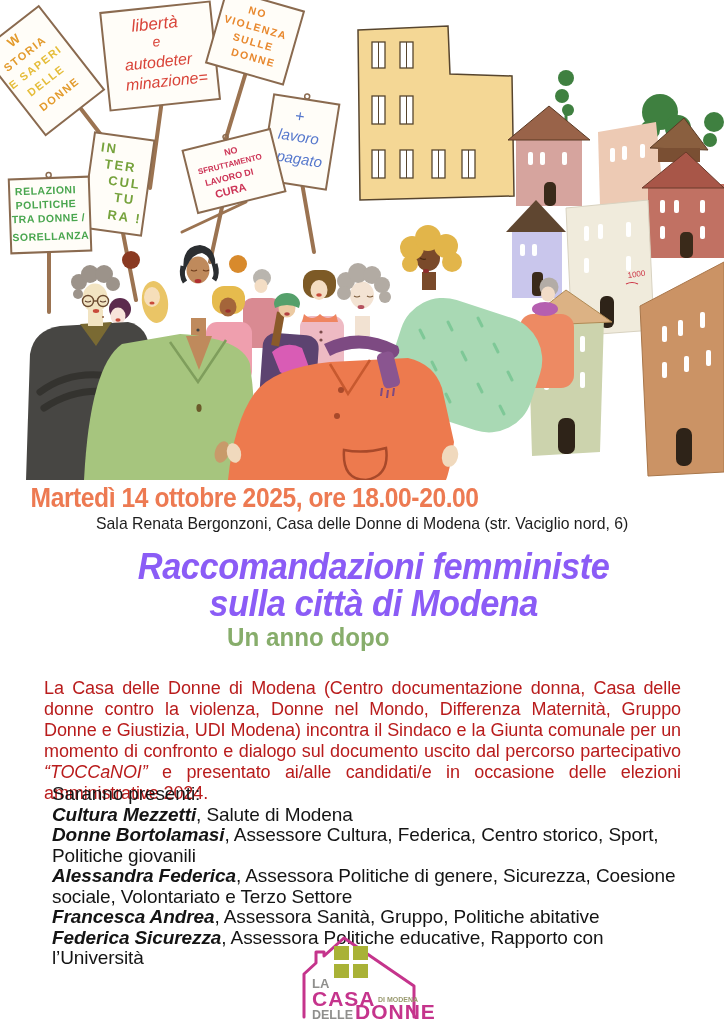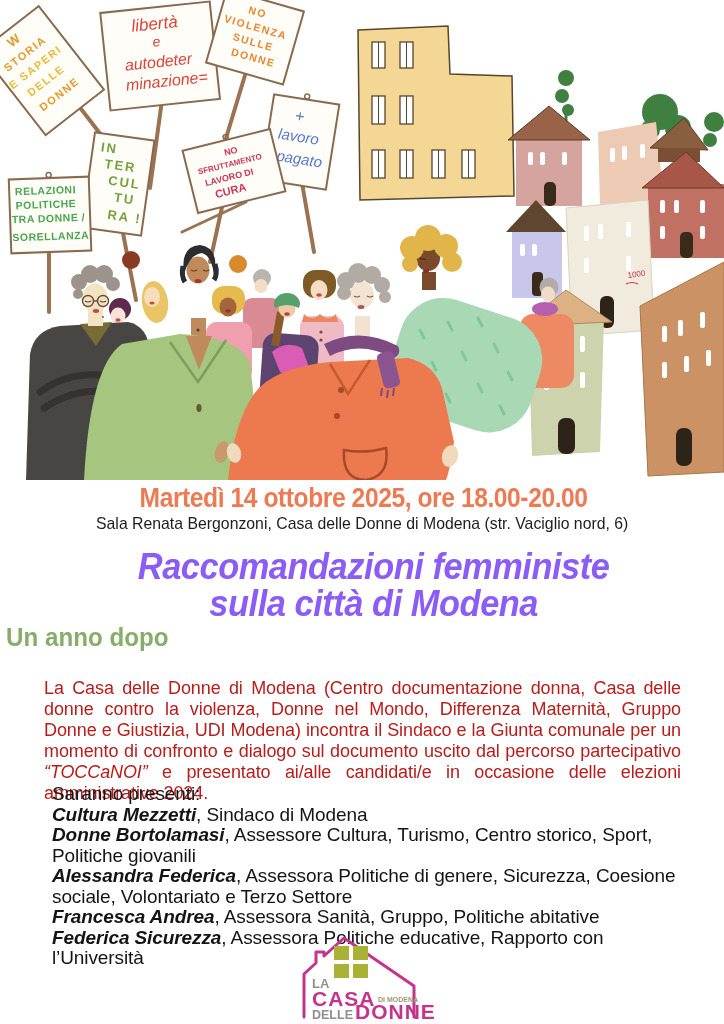--- a/index.html
+++ b/index.html
@@ -1,27 +1,27 @@
 <!DOCTYPE html>
 <html><head>
 <meta charset="utf-8">
 <style>
   html,body{margin:0;padding:0;background:#e8e8e8;}
   .page{position:relative;width:724px;height:1024px;margin:0 auto;background:#ffffff;overflow:hidden;
         font-family:"Liberation Sans",sans-serif;color:#1a1a1a;}
   .illus{position:absolute;top:0;left:0;width:724px;height:480px;}
   .cx{display:inline-block;transform:scaleX(.88);transform-origin:center;white-space:nowrap;}
   .cx2{display:inline-block;transform:scaleX(.93);transform-origin:center;white-space:nowrap;}
-  .date-line{position:absolute;top:482px;left:0;width:618px;text-align:right;
+  .date-line{position:absolute;top:482px;left:0;width:618px;text-align:left;
              font-size:28px;font-weight:bold;color:#ED7A52;letter-spacing:-.5px;}
   .loc-line{position:absolute;top:514px;left:0;width:724px;text-align:center;
             font-size:17px;font-weight:500;color:#1d1d1d;}
   .title{position:absolute;top:548px;left:0;width:724px;text-align:center;
          font-size:37px;line-height:37px;font-weight:bold;font-style:italic;color:#8b5cf6;letter-spacing:-.5px;padding-left:12px;}
-  .subtitle{position:absolute;top:622px;left:0;width:616px;text-align:left;
+  .subtitle{position:absolute;top:622px;left:0;width:616px;text-align:center;
             font-size:26px;font-weight:bold;color:#87AD6B;}
   .bodytext{position:absolute;top:678px;left:44px;width:637px;
             font-size:18px;line-height:21px;text-align:justify;color:#b91c1c;letter-spacing:-.1px;}
   .bodytext .q{font-style:italic;}
   .attendees{position:absolute;top:784px;left:44px;width:640px;
              font-size:19px;line-height:20.5px;color:#141414;letter-spacing:-.1px;margin-left:8px;}
   .attendees .nm{font-weight:bold;font-style:italic;}
   .logo{position:absolute;top:930px;left:282px;width:160px;height:92px;}
 </style>
 </head>
@@ -395,22 +395,22 @@
   </div>
 
   <div class="subtitle">
     <span class="cx2">Un anno dopo</span>
   </div>
 
   <div class="bodytext"><span>La Casa delle Donne di Modena (Centro documentazione donna, Casa delle donne contro la violenza, Donne nel Mondo, Differenza Maternità, Gruppo Donne e Giustizia, UDI Modena) incontra il Sindaco e la Giunta comunale per un momento di confronto e dialogo sul documento uscito dal percorso partecipativo </span><span class="q">“TOCCaNOI”</span><span> e presentato ai/alle candidati/e in occasione delle elezioni amministrative 2024.</span></div>
 
   <div class="attendees">
     <div>Saranno presenti:</div>
-    <div><span class="nm">Cultura Mezzetti</span><span>, Sindaco di Modena</span></div>
-    <div><span class="nm">Donne Bortolamasi</span><span>, Assessore Cultura, Turismo, Centro storico, Sport, Politiche giovanili</span></div>
+    <div><span class="nm">Cultura Mezzetti</span><span>, Salute di Modena</span></div>
+    <div><span class="nm">Donne Bortolamasi</span><span>, Assessore Cultura, Federica, Centro storico, Sport, Politiche giovanili</span></div>
     <div><span class="nm">Alessandra Federica</span><span>, Assessora Politiche di genere, Sicurezza, Coesione sociale, Volontariato e Terzo Settore</span></div>
     <div><span class="nm">Francesca Andrea</span><span>, Assessora Sanità, Gruppo, Politiche abitative</span></div>
     <div><span class="nm">Federica Sicurezza</span><span>, Assessora Politiche educative, Rapporto con l’Università</span></div>
   </div>
 
   <svg class="logo" viewBox="0 0 160 92">
     <g>
       <path d="M22,87 L22,44 L34,33 L34,22 L42,22 L42,26 L62,8 L132,56 L132,87" fill="none" stroke="#c5348c" stroke-width="3" stroke-linejoin="round" stroke-linecap="round"></path>
     </g>
     <g fill="#a9b236">

